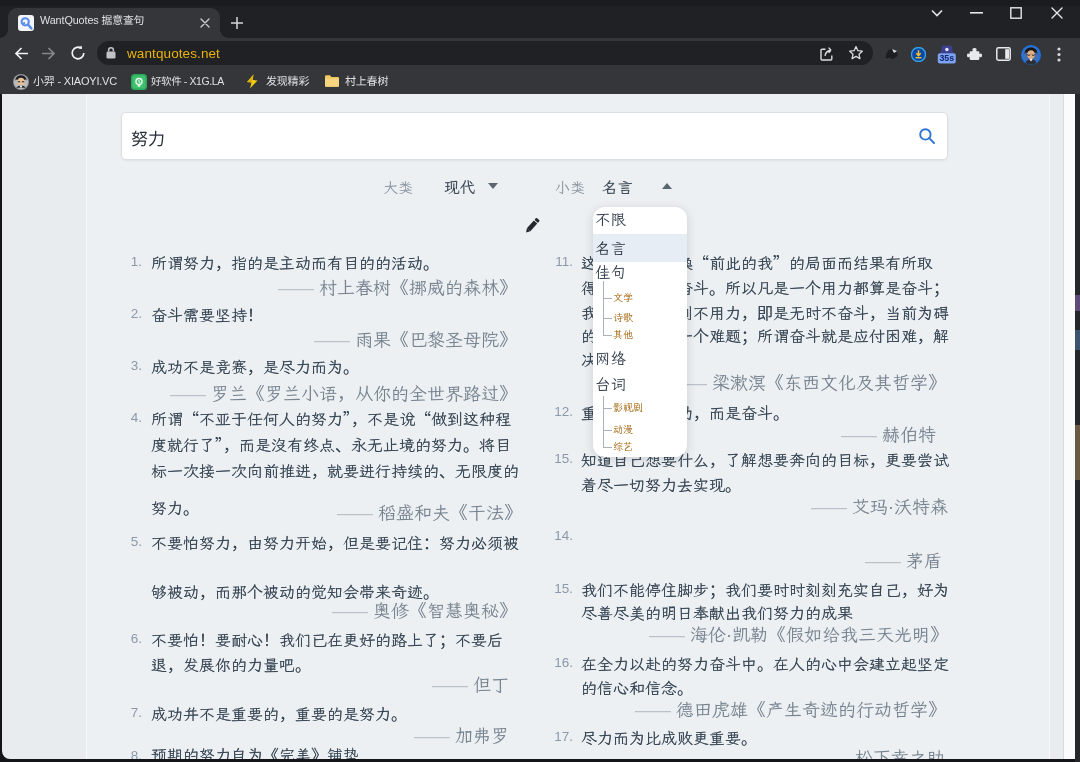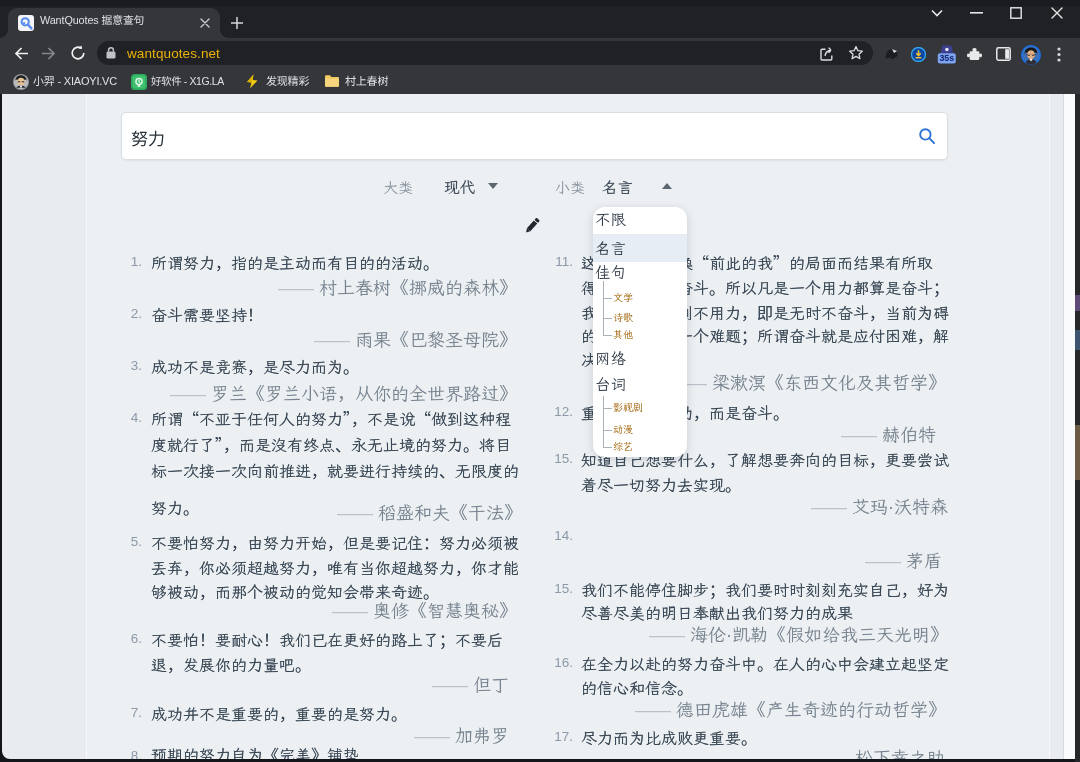--- a/index.html
+++ b/index.html
@@ -232,21 +232,20 @@
     <div class="ql" style="left:149px;top:259px">成功不是竞赛<i>，</i>是尽力而为<i>。</i></div>
     <div class="qa" style="right:558px;top:285px"><s>——</s> 罗兰《罗兰小语<i>，</i>从你的全世界路过》</div>
     <div class="qn" style="left:114px;top:311px;width:26px">4.</div>
     <div class="ql" style="left:149px;top:311px">所谓<i>“</i>不亚于任何人的努力<i>”</i><i>，</i>不是说<i>“</i>做到这种程</div>
     <div class="ql" style="left:149px;top:337px">度就行了<i>”</i><i>，</i>而是没有终点<i>、</i>永无止境的努力<i>。</i>将目</div>
     <div class="ql" style="left:149px;top:363px">标一次接一次向前推进<i>，</i>就要进行持续的<i>、</i>无限度的</div>
     <div class="ql" style="left:149px;top:400px">努力<i>。</i></div>
     <div class="qa" style="right:553px;top:406px"><s>——</s> 稻盛和夫《干法》</div>
     <div class="qn" style="left:114px;top:435px;width:26px">5.</div>
     <div class="ql" style="left:149px;top:435px">不要怕努力<i>，</i>由努力开始<i>，</i>但是要记住<i>：</i>努力必须被</div>
-    <div class="ql" style="left:149px;top:460px">丢弃<i>，</i>你必须超越努力<i>，</i>唯有当你超越努力<i>，</i>你才能</div>
     <div class="ql" style="left:149px;top:484px">够被动<i>，</i>而那个被动的觉知会带来奇迹<i>。</i></div>
     <div class="qa" style="right:558px;top:504px"><s>——</s> 奥修《智慧奥秘》</div>
     <div class="qn" style="left:114px;top:532px;width:26px">6.</div>
     <div class="ql" style="left:149px;top:557px">退<i>，</i>发展你的力量吧<i>。</i></div>
     <div class="ql" style="left:149px;top:532px">不要怕<i>！</i>要耐心<i>！</i>我们已在更好的路上了<i>；</i>不要后</div>
     <div class="qa" style="right:566px;top:578px"><s>——</s> 但丁</div>
     <div class="qn" style="left:114px;top:606px;width:26px">7.</div>
     <div class="ql" style="left:149px;top:606px">成功并不是重要的<i>，</i>重要的是努力<i>。</i></div>
     <div class="qa" style="right:566px;top:629px"><s>——</s> 加弗罗</div>
     <div class="qn" style="left:114px;top:649px;width:26px">8.</div>

